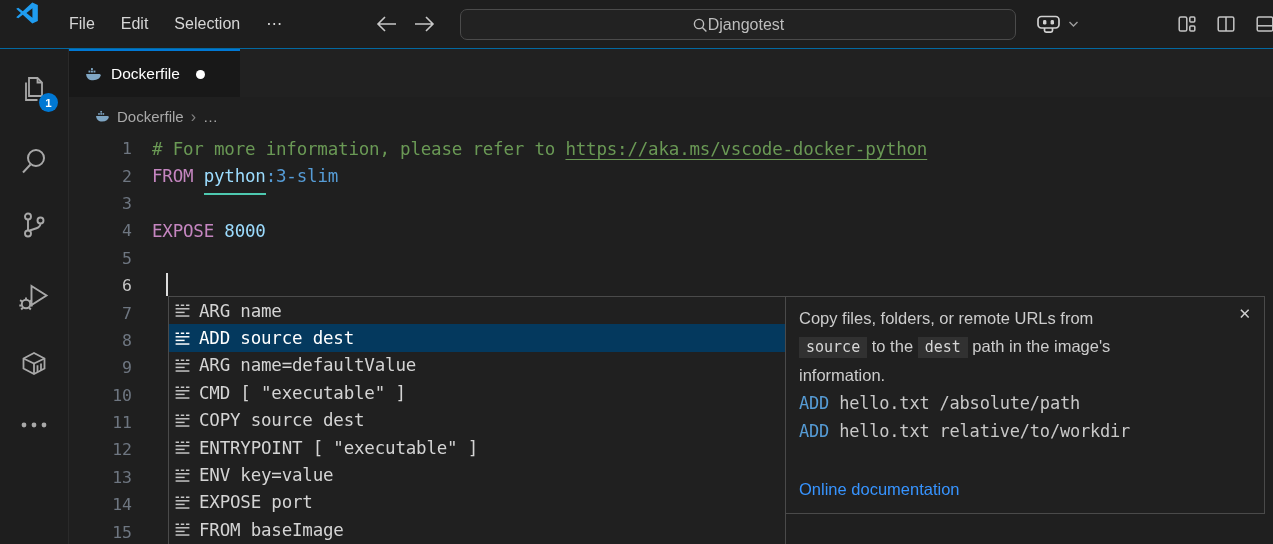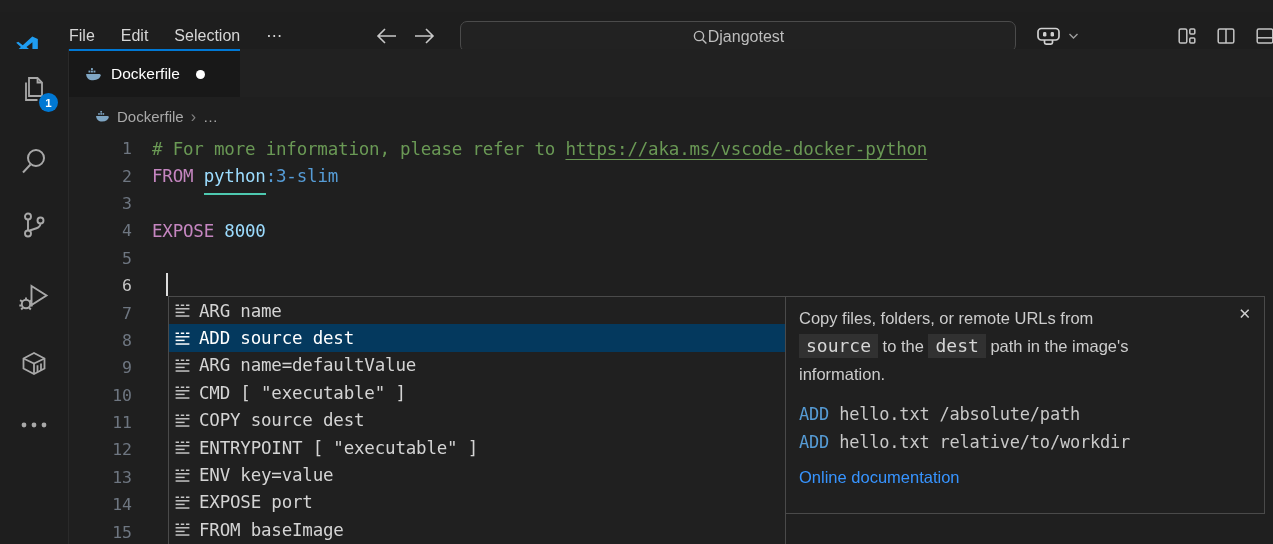--- a/index.html
+++ b/index.html
@@ -5,21 +5,21 @@
   html,body{margin:0;padding:0}
   body{
     width:1273px;height:544px;position:relative;overflow:hidden;
     background:#1f1f1f;color:#ccc;
     font-family:"Liberation Sans",sans-serif;
     -webkit-font-smoothing:antialiased;
   }
   svg{display:block}
 
   
-  .titlebar{position:absolute;top:12px;left:0;width:100%;height:48px;background:#1e1e1e;border-bottom:1px solid #0369a1;display:flex;align-items:flex-end}
+  .titlebar{position:absolute;top:0;left:0;width:100%;height:48px;background:#1e1e1e;border-bottom:1px solid #0369a1;display:flex;align-items:flex-start}
   .vscode-logo{margin-left:14px;flex:none}
   .menus{display:flex;margin-left:16px}
   .menu-item{padding:0 13px;font-size:16px;color:#d6d6d6;line-height:48px;cursor:default}
   .nav-arrows{position:absolute;left:376px;top:0;height:48px;display:flex;align-items:center;gap:17px;color:#c8c8c8}
   .search-box{position:absolute;left:460px;top:9px;width:554px;height:29px;background:#222222;border:1px solid #4b4b4b;border-radius:7px;display:flex;align-items:center;justify-content:center;color:#bdbdbd;font-size:16px}
   .copilot{position:absolute;left:1036px;top:0;height:48px;display:flex;align-items:center;gap:7px;color:#d0d0d0}
   .layout-icons{position:absolute;left:1178px;top:0;height:48px;display:flex;align-items:center;gap:21px;color:#c5c5c5}
 
   
   .activitybar{position:absolute;top:49px;left:0;width:68px;height:495px;background:#1e1e1e;border-right:1px solid #2a2a2a}
@@ -52,24 +52,24 @@
   .suggest{position:absolute;left:168px;top:296px;width:618px;height:249px;background:#202020;border:1px solid #4a4a4a;box-sizing:border-box;overflow:hidden}
   .suggest-item{height:27.4px;display:flex;align-items:center;padding-left:5px;color:#d4d4d4;font-family:"DejaVu Sans Mono","Liberation Mono",monospace;font-size:17.5px;letter-spacing:-0.2px}
   .suggest-item.selected{background:var(--selection);color:#fff}
   .suggest-item .sn-icon{flex:none;margin-right:8px;color:#c5c5c5}
   .suggest-item.selected .sn-icon{color:#fff}
 
   
   .docs{position:absolute;left:785px;top:296px;width:480px;height:218px;background:#202020;border:1px solid #4a4a4a;box-sizing:border-box;padding:7px 14px 0 13px;font-size:16.5px;color:#ccc;line-height:28px}
   .docs-close{position:absolute;right:13px;top:9px;color:#cfcfcf;font-size:15px;line-height:15px;cursor:default}
   .docs-line{min-height:28px}
-  .inline-code{font-family:"DejaVu Sans Mono","Liberation Mono",monospace;font-size:18px;background:#313131;padding:1px 7px 2px;border-radius:0;color:#d7d7d7}
-  .docs-examples{margin-top:13px;font-family:"DejaVu Sans Mono","Liberation Mono",monospace;font-size:17px;line-height:27.5px;color:#c8c8c8;letter-spacing:-0.2px}
+  .inline-code{font-family:"DejaVu Sans Mono","Liberation Mono",monospace;font-size:15px;background:#313131;padding:1px 7px 2px;border-radius:0;color:#d7d7d7}
+  .docs-examples{margin-top:1px;font-family:"DejaVu Sans Mono","Liberation Mono",monospace;font-size:17px;line-height:27.5px;color:#c8c8c8;letter-spacing:-0.2px}
   .docs-code-line .kw{color:var(--constant)}
-  .docs-link{margin-top:7px;color:var(--link);font-size:16.5px;cursor:pointer;display:inline-block}
+  .docs-link{margin-top:30px;color:var(--link);font-size:16.5px;cursor:pointer;display:inline-block}
 </style>
 </head>
 <body>
 
 <div class="titlebar">
   <span class="vscode-logo">
     <svg width="26" height="26" viewBox="0 0 24 24">
       <path fill="#1f9cf0" fill-rule="evenodd" d="M16.9 2.2L8.1 10.4 3.9 7.2 2 8.1l4.4 3.9L2 15.9l1.9.9 4.2-3.2 8.8 8.2 5.1-2.4V4.6L16.9 2.2zM17 7.7v8.6l-5.5-4.3L17 7.7z"></path>
     </svg>
   </span>

